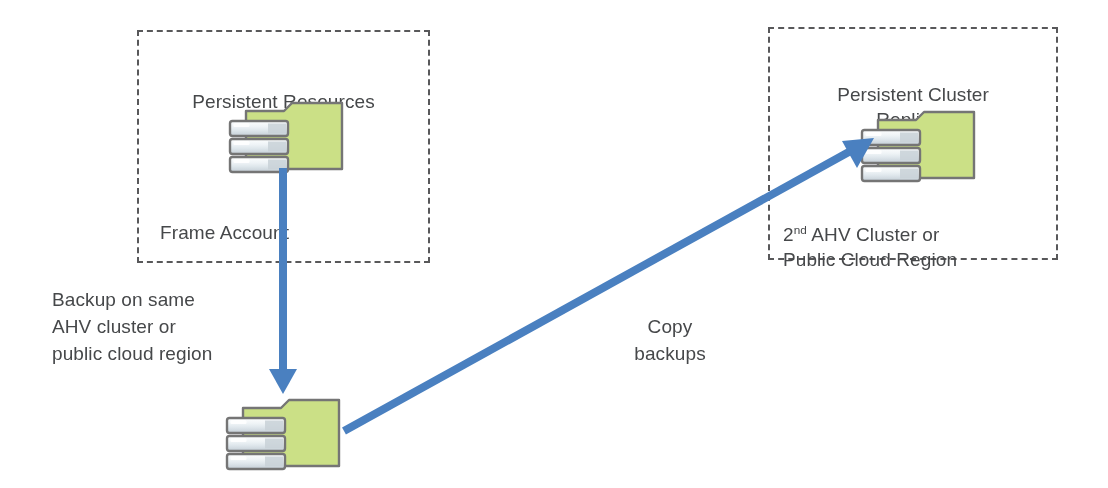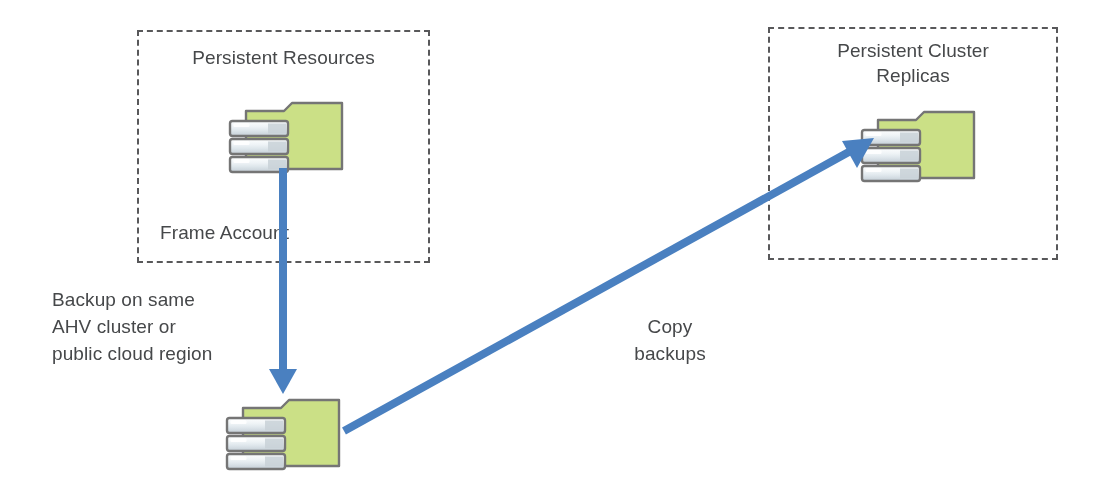--- a/index.html
+++ b/index.html
@@ -26,20 +26,21 @@
   }
   .box-title {
     position: absolute;
     text-align: center;
     color: #46484a;
     font-size: 19px;
     line-height: 25px;
     font-weight: 400;
     letter-spacing: 0.1px;
     white-space: pre-line;
+    margin-top: 44px;
   }
   .box-caption {
     position: absolute;
     text-align: center;
     color: #46484a;
     font-size: 19px;
     line-height: 25px;
     font-weight: 400;
     letter-spacing: 0.1px;
     white-space: pre-line;
@@ -142,20 +143,24 @@
         <rect x="44" y="60.5" width="18" height="10"></rect>
       </g>
       <g fill="#ffffff" opacity="0.9">
         <rect x="9.5" y="24" width="16" height="4" rx="1.5"></rect>
         <rect x="9.5" y="42" width="16" height="4" rx="1.5"></rect>
         <rect x="9.5" y="60" width="16" height="4" rx="1.5"></rect>
       </g>
     </svg>
   </div>
 
+  <div class="box-caption" style="left:783px; top:197px; width:260px; text-align:left;">
+    <span>2</span><sup>nd</sup><span> AHV Cluster or
+Public Cloud Region</span>
+  </div>
 
   <div class="icon-wrap" style="left:221px; top:396px;">
     <svg width="122" height="76" viewBox="0 0 122 76" xmlns="http://www.w3.org/2000/svg">
       <defs>
         <linearGradient id="diskGradC" x1="0" y1="0" x2="0" y2="1">
           <stop offset="0%" stop-color="#fdfefe"></stop>
           <stop offset="38%" stop-color="#eef3f6"></stop>
           <stop offset="62%" stop-color="#dfe7ec"></stop>
           <stop offset="100%" stop-color="#c4ced6"></stop>
         </linearGradient>

